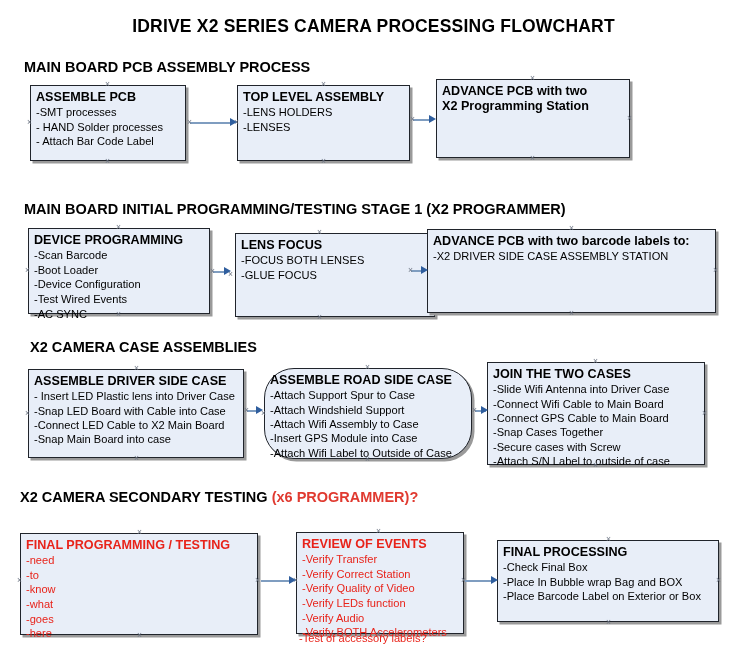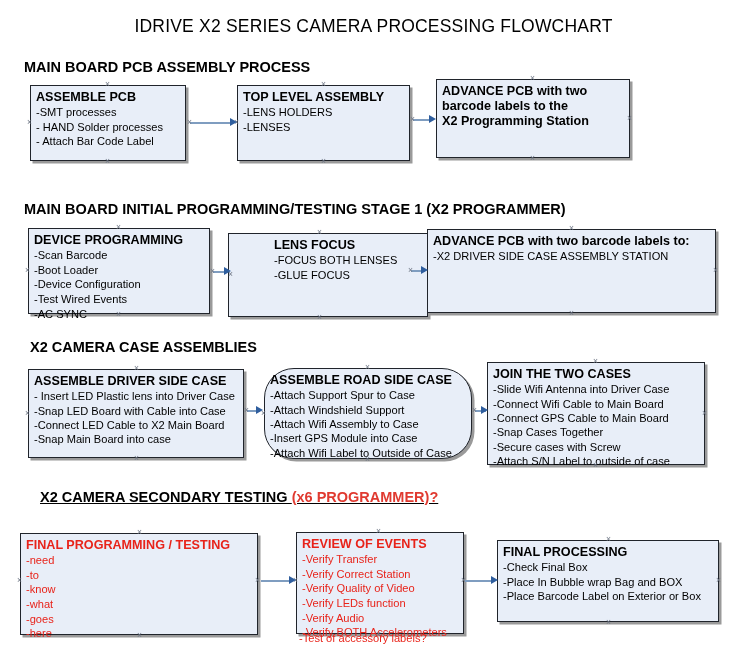--- a/index.html
+++ b/index.html
@@ -5,21 +5,21 @@
   html,body{margin:0;padding:0;}
   body{
     width:747px;height:662px;background:#ffffff;
     font-family:"Liberation Sans", sans-serif;
     color:#000;overflow:hidden;position:relative;
   }
   #canvas{position:relative;width:747px;height:662px;}
 
   .doc-title{
     position:absolute;left:0;top:16px;width:747px;text-align:center;
-    font-size:17.5px;font-weight:normal;letter-spacing:.2px;
+    font-size:17.5px;font-weight:bold;letter-spacing:.2px;
   }
 
   .section-title{
     position:absolute;font-size:14.5px;font-weight:bold;white-space:nowrap;
   }
   .section-title .accent{color:#e03a30;}
 
   
   .box{
     position:absolute;box-sizing:border-box;
@@ -87,21 +87,20 @@
       <div class="bx-line">-LENSES</div>
     </div>
   </div>
   <div class="handle" style="left:320px;top:81px;"></div>
   <div class="handle" style="left:320px;top:158px;"></div>
   <div class="handle" style="left:233px;top:119px;"></div>
 
   <div class="box" style="left:436px;top:79px;width:194px;height:79px;">
     <div class="inner">
       <div class="bx-title">ADVANCE PCB with two</div>
-      <div class="bx-title">barcode labels to the</div>
       <div class="bx-title"> X2 Programming Station</div>
     </div>
   </div>
   <div class="handle" style="left:529px;top:75px;"></div>
   <div class="handle" style="left:529px;top:155px;"></div>
   <div class="handle" style="left:626px;top:115px;"></div>
 
   <div class="conn" style="left:190px;top:122px;width:40px;"></div>
   <div class="conn-head" style="left:230px;top:118px;"></div>
   <div class="handle" style="left:186px;top:119px;"></div>
@@ -121,21 +120,21 @@
       <div class="bx-line">-Boot Loader</div>
       <div class="bx-line">-Device Configuration</div>
       <div class="bx-line">-Test Wired Events</div>
       <div class="bx-line">-AC SYNC</div>
     </div>
   </div>
   <div class="handle" style="left:115px;top:224px;"></div>
   <div class="handle" style="left:115px;top:311px;"></div>
   <div class="handle" style="left:24px;top:267px;"></div>
 
-  <div class="box" style="left:228px;top:233px;width:200px;height:84px;padding-left:40px;">
+  <div class="box" style="left:235px;top:233px;width:200px;height:84px;">
     <div class="inner">
       <div class="bx-title">LENS FOCUS</div>
       <div class="bx-line">-FOCUS BOTH LENSES</div>
       <div class="bx-line">-GLUE FOCUS</div>
     </div>
   </div>
   <div class="handle" style="left:316px;top:229px;"></div>
   <div class="handle" style="left:316px;top:314px;"></div>
   <div class="handle" style="left:227px;top:271px;"></div>
 
@@ -204,21 +203,21 @@
   <div class="handle" style="left:701px;top:410px;"></div>
 
   <div class="conn" style="left:247px;top:410px;width:13px;"></div>
   <div class="conn-head" style="left:256px;top:406px;"></div>
   <div class="handle" style="left:243px;top:407px;"></div>
 
   <div class="conn" style="left:475px;top:410px;width:11px;"></div>
   <div class="conn-head" style="left:481px;top:406px;"></div>
   <div class="handle" style="left:471px;top:407px;"></div>
 
-  <div class="section-title" style="left:40px;top:489px;text-decoration:underline;">
+  <div class="section-title" style="left:20px;top:489px;">
     <span>X2 CAMERA SECONDARY TESTING </span><span class="accent">(x6 PROGRAMMER)?</span>
   </div>
 
   <div class="box red" style="left:20px;top:533px;width:238px;height:102px;">
     <div class="inner">
       <div class="bx-title">FINAL PROGRAMMING / TESTING</div>
       <div class="bx-line">-need</div>
       <div class="bx-line">-to</div>
       <div class="bx-line">-know</div>
       <div class="bx-line">-what</div>

